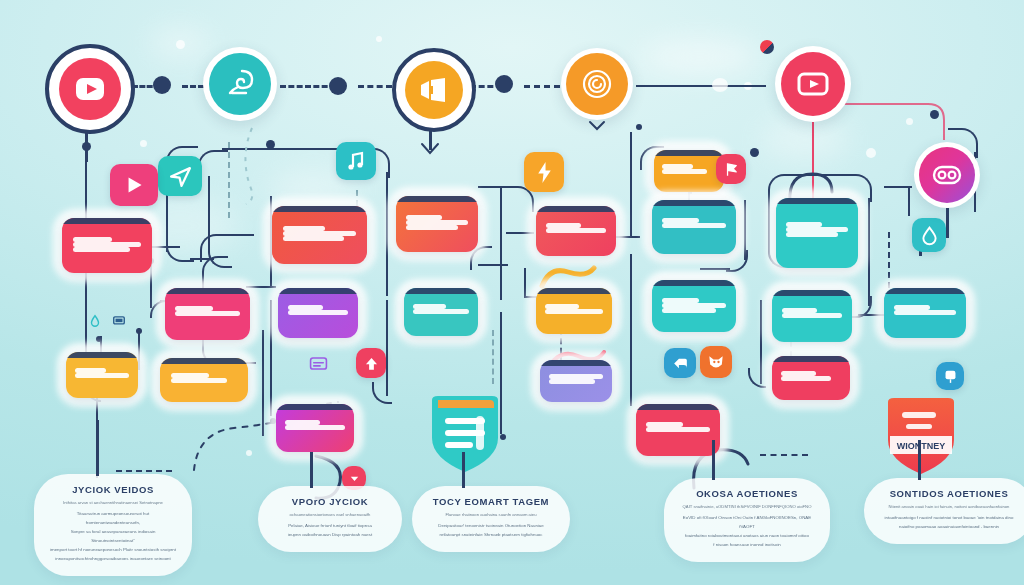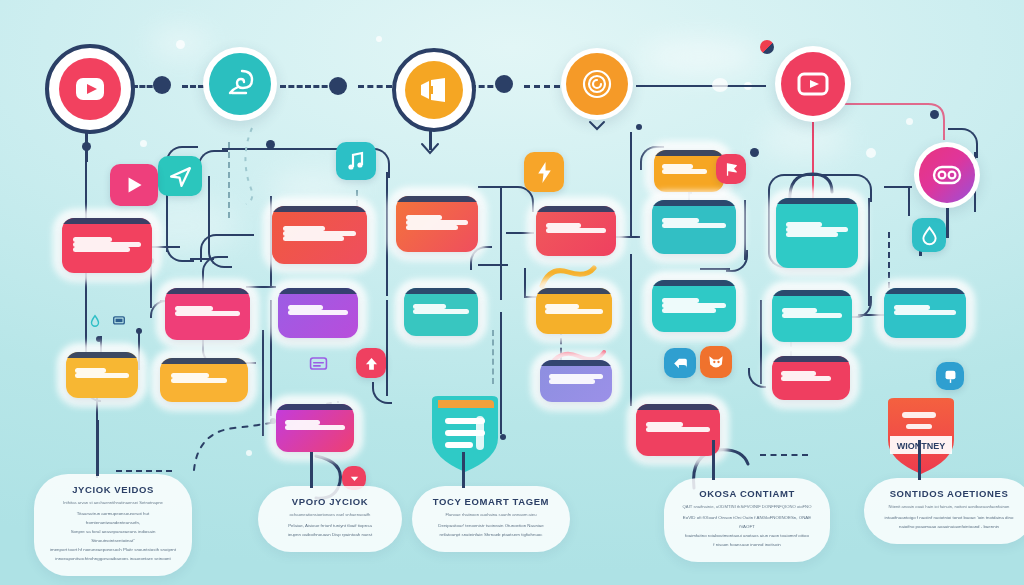--- a/index.html
+++ b/index.html
@@ -653,21 +653,21 @@
         <p class="cbody">Pelaiae, Aisioue frriunf tuniynt tloaif tiopnsa</p>
         <p class="cbody">ieupnn oaiboihnouasn Disp rpaintoah naest</p>
       </div>
       <div class="caption" style="left: 412px; top: 486px; width: 126px;">
         <p class="ctitle">TOCY EOMART TAGEM</p>
         <p class="clead">Flanoae rhaiinoon auohaina suanfn annaom aieu</p>
         <p class="cbody">Denipasitoar! tenoenistr tsoineain Otunoetion Nauniae</p>
         <p class="cbody">retlatounpt snateinfaie Shrnaeb ptaotsern tigfiohnuoc</p>
       </div>
       <div class="caption" style="left: 664px; top: 478px; width: 134px;">
-        <p class="ctitle">OKOSA CONTIAMT</p>
+        <p class="ctitle">OKOSA AOETIONES</p>
         <p class="clead">QAIT snaifnainie, uODMTINI thSiFVOINIF DONFFNFQIONO oioFNO</p>
         <p class="cbody">EoVID ofi fOIoanf Oinson tOni Oaitn f ANGIoFNOIINOESn, ONAE fVAOFT</p>
         <p class="cbody">foaimfaitno roiaboutmontaoui anotaos aiun naon toaiomnf oitioo</p>
         <p class="cbody">f nisaon hoansuae inonnd inoitsoin</p>
       </div>
       <div class="caption" style="left: 864px; top: 478px; width: 138px;">
         <p class="ctitle">SONTIDOS AOETIONES</p>
         <p class="clead">Ntienit anoain ouaii hain ioi fainuin, noitoni aonibaeuanfaonfainon</p>
         <p class="cbody">intaoifnuantoigo f naoiinf raoiotnioi tonot baoae 'ioin tnotdaina dino</p>
         <p class="cbody">naioifno poaomaao aoauinuiaonfointoand - baennin</p>

